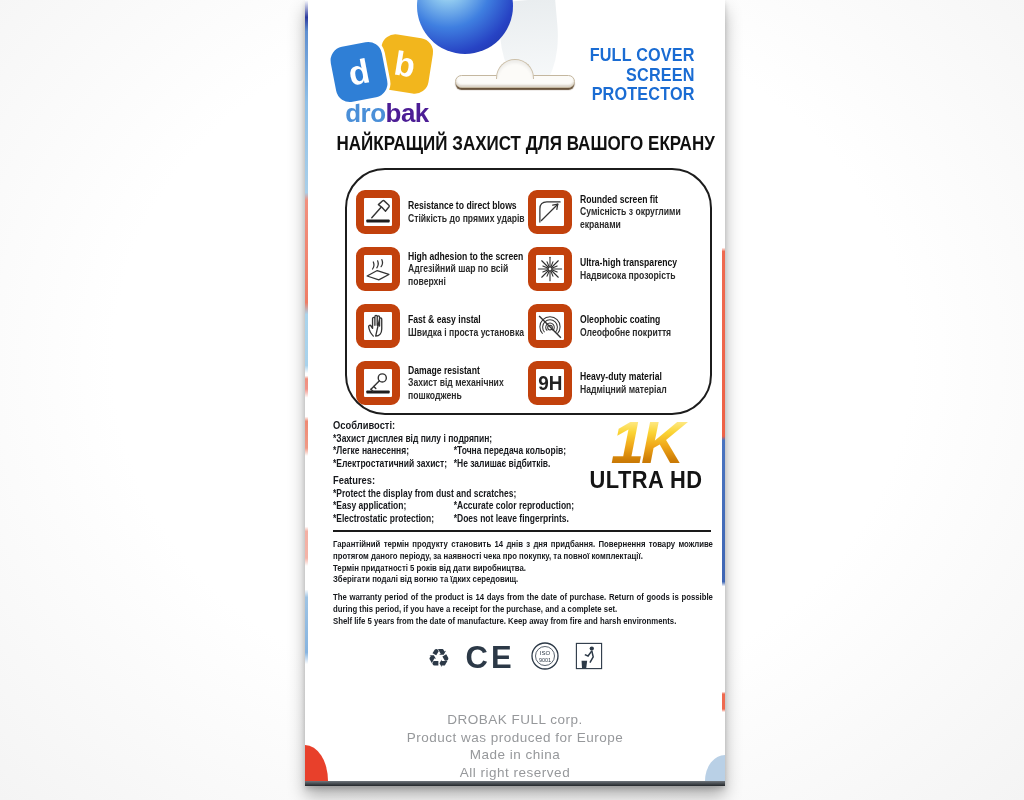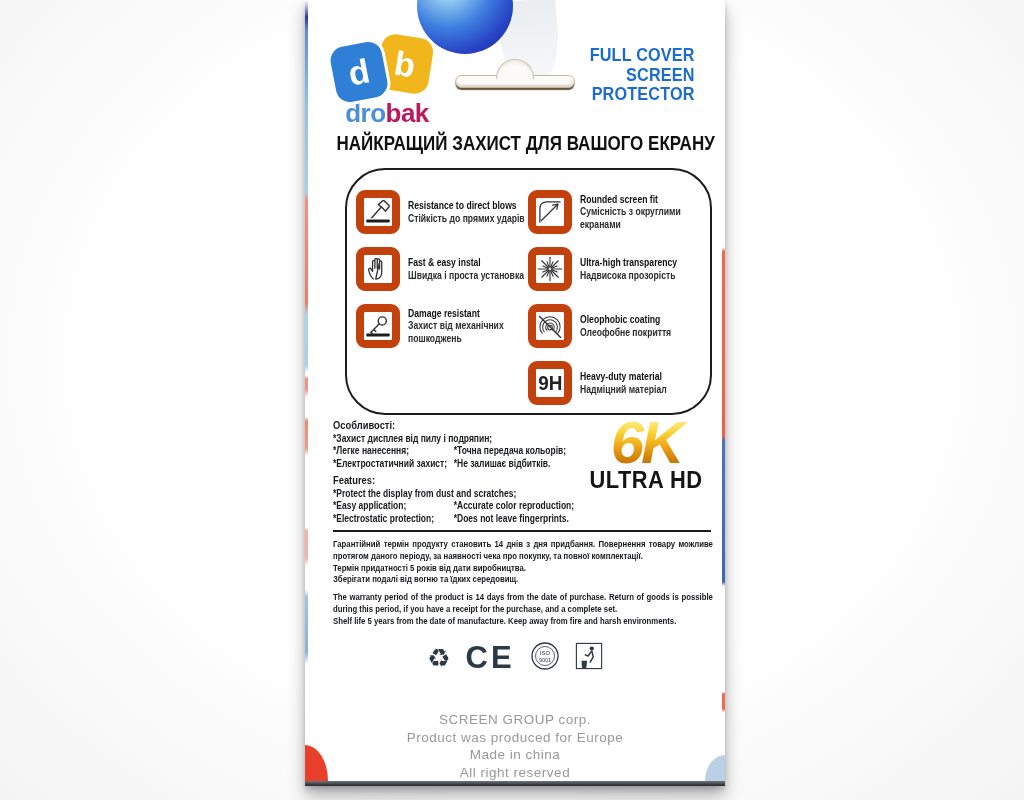--- a/index.html
+++ b/index.html
@@ -50,21 +50,21 @@
 
   
   .logo { position:absolute; left:20px; top:34px; width:124px; height:92px; z-index:2; }
   .sq { position:absolute; width:52px; height:56px; border-radius:14px; display:flex;
     align-items:center; justify-content:center; color:#fff; font-weight:bold; font-size:34px;
     box-shadow:0 0 0 3px #fff; }
   .sq-blue { left:8px; top:10px; background:#2f7fd6; transform:rotate(-11deg); z-index:2; }
   .sq-yellow { left:54px; top:2px; background:#f2b61d; transform:rotate(9deg); z-index:1; }
   .wordmark { position:absolute; left:0; top:64px; width:124px; text-align:center;
     font-size:26px; font-weight:bold; letter-spacing:-0.5px; }
-  .wm-dro { color:#4a8fd8;margin-top:36px; } .wm-bak { color:#be185d; }
+  .wm-dro { color:#4a8fd8;margin-top:36px; } .wm-bak { color:#4c1d95; }
 
   .tagline { position:absolute; top:46px; right:30px; text-align:right; color:#1a6cd3;
     font-weight:bold; font-size:18px; line-height:19.5px; transform:scaleX(.9);
     transform-origin:100% 0; letter-spacing:.2px; }
 
   .title { position:absolute; top:132px; left:0; width:100%; text-align:center;
     font-size:20px; font-weight:bold; color:#101010; white-space:nowrap; transform:scaleX(.85); }
 
   
   .panel { position:absolute; left:40px; top:168px; width:367px; height:247px;
@@ -163,20 +163,34 @@
               <path d="M18.5 8.5 L24 3.5 Q25 2.8 26 3.7 L32 9.2 Q33 10.1 32.2 11.2 L27.5 17 Q24 12 18.5 8.5 Z"></path>
             </g>
           </svg>
         </div>
         <div class="feat-text">
           <div class="feat-en">Resistance to direct blows</div>
           <div class="feat-uk">Стійкість до прямих ударів</div>
         </div>
       </div>
 
+      <div class="feat">
+        <div class="feat-icon">
+          <svg viewBox="0 0 36 36" width="38" height="38" fill="none" stroke="#333" stroke-width="1.6" stroke-linecap="round" stroke-linejoin="round">
+            <path d="M4 27 L17 20 L32 25 L19 32 Z"></path>
+            <path d="M11 18 q3 -4 1 -9"></path>
+              <path d="M16.5 16.5 q3 -4 1 -9"></path>
+              <path d="M22 15 q3 -4 1 -9"></path>
+          </svg>
+        </div>
+        <div class="feat-text">
+          <div class="feat-en">High adhesion to the screen</div>
+          <div class="feat-uk">Адгезійний шар по всій поверхні</div>
+        </div>
+      </div>
 
       <div class="feat">
         <div class="feat-icon">
           <svg viewBox="0 0 36 36" width="38" height="38" fill="none" stroke="#333" stroke-width="1.7" stroke-linecap="round" stroke-linejoin="round">
             <path d="M12 31 C9 28 6.5 23 6 19 c-0.2 -2 2.2 -2.6 3.2 -0.9 l1.8 3 V8.5 c0 -2.2 3 -2.2 3 0 V17 m0 -8.5 V6 c0 -2.2 3 -2.2 3 0 v11 m0 -10.5 c0 -2 3 -2 3 0 V18 m0 -9 c0 -1.8 2.8 -1.8 2.8 0 V22 c0 5 -2.8 9 -7.8 9 z"></path>
           </svg>
         </div>
         <div class="feat-text">
           <div class="feat-en">Fast &amp; easy instal</div>
           <div class="feat-uk">Швидка і проста установка</div>
@@ -291,21 +305,21 @@
     <div class="b-line">*Protect the display from dust and scratches;</div>
     <div class="b-grid">
       <div class="b-line">*Easy application;</div>
       <div class="b-line">*Accurate color reproduction;</div>
       <div class="b-line">*Electrostatic protection;</div>
       <div class="b-line">*Does not leave fingerprints.</div>
     </div>
   </div>
 
   <div class="badge4k">
-    <div class="fourk">6K</div>
+    <div class="fourk">1K</div>
     <div class="ultrahd">ULTRA HD</div>
   </div>
 
   <div class="divider"></div>
 
   <div class="warranty w-uk">
     <p>Гарантійний термін продукту становить 14 днів з дня придбання. Повернення товару можливе протягом даного періоду, за наявності чека про покупку, та повної комплектації.</p>
     <p class="nojust">Термін придатності 5 років від дати виробництва.</p>
     <p class="nojust">Зберігати подалі від вогню та їдких середовищ.</p>
   </div>
@@ -331,20 +345,20 @@
         <rect x="1.5" y="1.5" width="27" height="27"></rect>
         <circle cx="18" cy="7" r="2.3" fill="#2c3947" stroke="none"></circle>
         <path d="M18 9.5 L14 15 L10.5 13.5" stroke-width="1.6"></path>
         <path d="M18 9.5 L19.5 16 L16 22" stroke-width="1.6"></path>
         <path d="M7 20 h6 l-1 8 h-4.5 z" fill="#2c3947" stroke="none"></path>
       </svg>
     </span>
   </div>
 
   <div class="footer">
-    <div>SCREEN GROUP corp.</div>
+    <div>DROBAK FULL corp.</div>
     <div>Product was produced for Europe</div>
     <div>Made in china</div>
     <div>All right reserved</div>
   </div>
 
   <div class="card-bottom-edge"></div>
 </div>
 
 </body></html>

